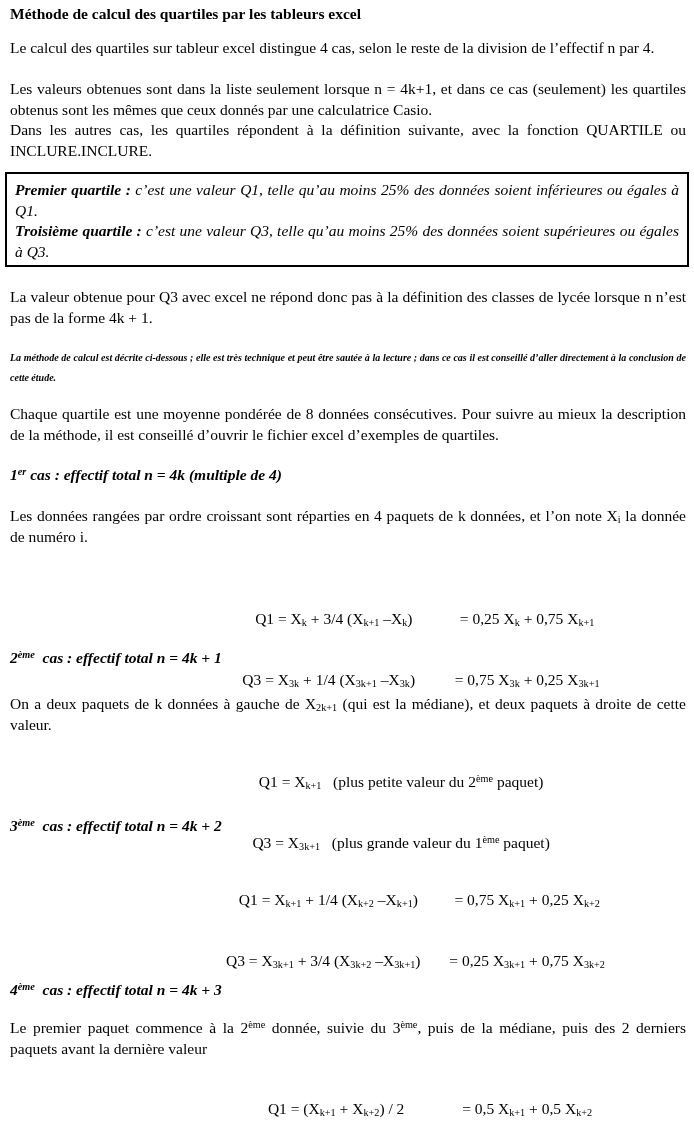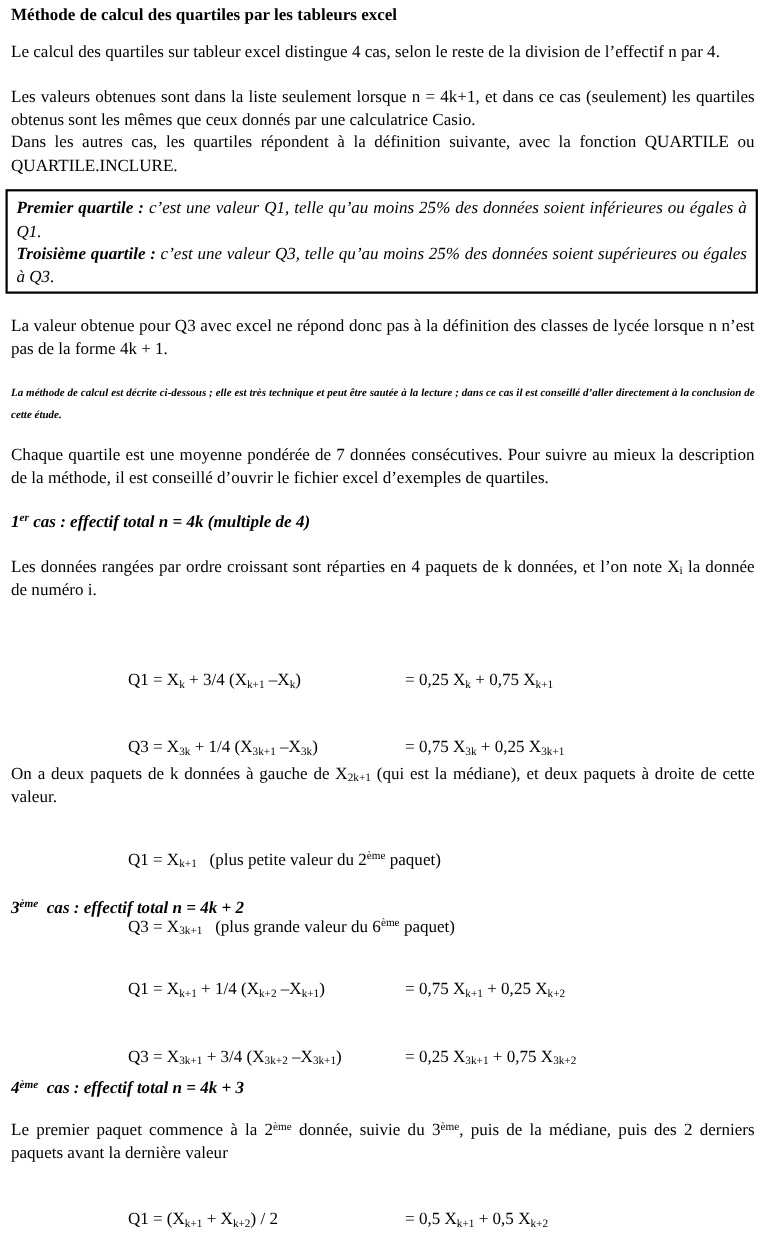--- a/index.html
+++ b/index.html
@@ -19,68 +19,69 @@
   .jp{text-align:justify;}
   .note{font-size:10px;font-weight:bold;font-style:italic;line-height:19.8px;}
   .heading{font-weight:bold;font-style:italic;white-space:pre;}
   .box{
     position:absolute;left:5px;width:664px;
     border:2px solid #000000;
     padding:6px 8px 3px 8px;
     font-style:italic;
   }
   .box p{margin:0;}
-  .formulas{padding-left:83px;box-sizing:border-box;}
+  .formulas{padding-left:83px;box-sizing:border-box;text-align:center;}
   .f-row{white-space:pre;}
   .f-left{display:inline-block;width:252px;white-space:pre;}
   .f-right{white-space:pre;}
   .f-line{white-space:pre;}
   sub{font-size:66%;vertical-align:-0.22em;line-height:0;}
   sup{font-size:66%;vertical-align:0.5em;line-height:0;}
 </style>
 </head>
 <body>
 
 <div class="page">
 
   <div class="block title" style="top:4px">Méthode de calcul des quartiles par les tableurs excel</div>
 
   <p class="block jp" style="top:38px">Le calcul des quartiles sur tableur excel distingue 4 cas, selon le reste de la division de l’effectif n par 4.</p>
   <p class="block jp" style="top:79px">Les valeurs obtenues sont dans la liste seulement lorsque n = 4k+1, et dans ce cas (seulement) les quartiles obtenus sont les mêmes que ceux donnés par une calculatrice Casio.</p>
-  <p class="block jp" style="top:120px">Dans les autres cas, les quartiles répondent à la définition suivante, avec la fonction QUARTILE ou QUARTILE.INCLURE.</p>
+  <p class="block jp" style="top:120px">Dans les autres cas, les quartiles répondent à la définition suivante, avec la fonction QUARTILE ou INCLURE.INCLURE.</p>
 
   <div class="box" style="top:172px">
     <p class="jp"><span style="font-weight: bold; margin-top: 14px;">Premier quartile : </span><span>c’est une valeur Q1, telle qu’au moins 25% des données soient inférieures ou égales à Q1.</span></p>
     <p class="jp"><span style="font-weight: bold;">Troisième quartile : </span><span>c’est une valeur Q3, telle qu’au moins 25% des données soient supérieures ou égales à Q3.</span></p>
   </div>
 
   <p class="block jp" style="top:287px">La valeur obtenue pour Q3 avec excel ne répond donc pas à la définition des classes de lycée lorsque n n’est pas de la forme 4k + 1.</p>
 
   <p class="block jp note" style="top:348px">La méthode de calcul est décrite ci-dessous ; elle est très technique et peut être sautée à la lecture ; dans ce cas il est conseillé  d’aller directement à la conclusion de cette étude.</p>
 
-  <p class="block jp" style="top:404px">Chaque quartile est une moyenne pondérée de 7 données consécutives. Pour suivre au mieux la description de la méthode, il est conseillé d’ouvrir le fichier excel d’exemples de quartiles.</p>
+  <p class="block jp" style="top:404px">Chaque quartile est une moyenne pondérée de 8 données consécutives. Pour suivre au mieux la description de la méthode, il est conseillé d’ouvrir le fichier excel d’exemples de quartiles.</p>
 
   <div class="block heading" style="top:465px"><span>1</span><sup>er</sup><span> cas : effectif total n = 4k (multiple de 4)</span></div>
   <p class="block jp" style="top:506px"><span>Les données rangées par ordre croissant sont réparties en 4 paquets de k données, et l’on note X</span><sub>i</sub><span> la donnée de numéro i.</span></p>
   <div class="block formulas" style="top:588px">
     <div class="f-row">
       <span class="f-left"><span>Q1 = X</span><sub>k</sub><span> + 3/4 (X</span><sub>k+1</sub><span> –X</span><sub>k</sub><span>)</span></span><span class="f-right"><span>= 0,25 X</span><sub>k</sub><span> + 0,75 X</span><sub>k+1</sub></span>
     </div>
     <div class="f-row">
       <span class="f-left"><span>Q3 = X</span><sub>3k</sub><span> + 1/4 (X</span><sub>3k+1</sub><span> –X</span><sub>3k</sub><span>)</span></span><span class="f-right"><span>= 0,75 X</span><sub>3k</sub><span> + 0,25 X</span><sub>3k+1</sub></span>
     </div>
   </div>
 
+  <div class="block heading" style="top:648px"><span>2</span><sup>ème</sup><span>  cas : effectif total n = 4k + 1</span></div>
   <p class="block jp" style="top:694px"><span>On a deux paquets de k données à gauche de X</span><sub>2k+1</sub><span> (qui est la médiane), et deux paquets à droite de cette valeur.</span></p>
   <div class="block formulas" style="top:751px">
     <div class="f-row">
       <span class="f-line"><span>Q1 = X</span><sub>k+1</sub><span>   (plus petite valeur du 2</span><sup>ème</sup><span> paquet)</span></span>
     </div>
     <div class="f-row">
-      <span class="f-line"><span>Q3 = X</span><sub>3k+1</sub><span>   (plus grande valeur du 6</span><sup>ème</sup><span> paquet)</span></span>
+      <span class="f-line"><span>Q3 = X</span><sub>3k+1</sub><span>   (plus grande valeur du 1</span><sup>ème</sup><span> paquet)</span></span>
     </div>
   </div>
 
   <div class="block heading" style="top:816px"><span>3</span><sup>ème</sup><span>  cas : effectif total n = 4k + 2</span></div>
   <div class="block formulas" style="top:869px">
     <div class="f-row">
       <span class="f-left"><span>Q1 = X</span><sub>k+1</sub><span> + 1/4 (X</span><sub>k+2</sub><span> –X</span><sub>k+1</sub><span>)</span></span><span class="f-right"><span>= 0,75 X</span><sub>k+1</sub><span> + 0,25 X</span><sub>k+2</sub></span>
     </div>
     <div class="f-row">
       <span class="f-left"><span>Q3 = X</span><sub>3k+1</sub><span> + 3/4 (X</span><sub>3k+2</sub><span> –X</span><sub>3k+1</sub><span>)</span></span><span class="f-right"><span>= 0,25 X</span><sub>3k+1</sub><span> + 0,75 X</span><sub>3k+2</sub></span>

